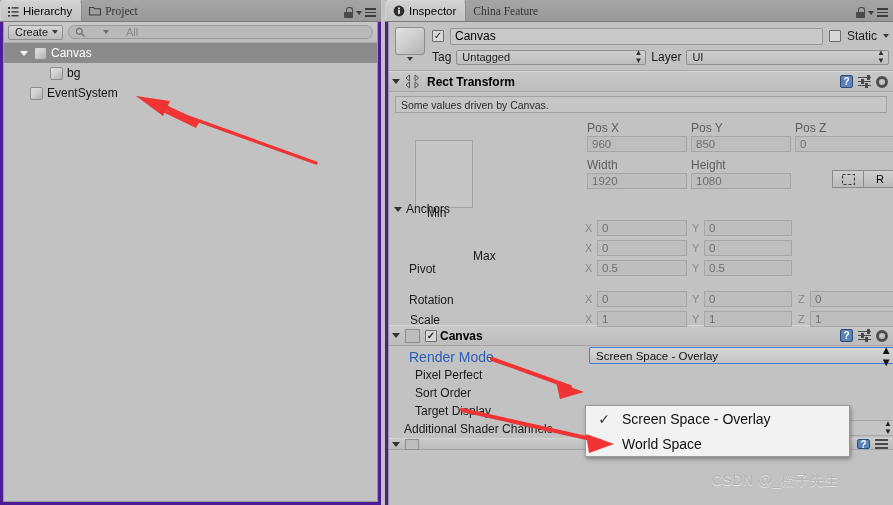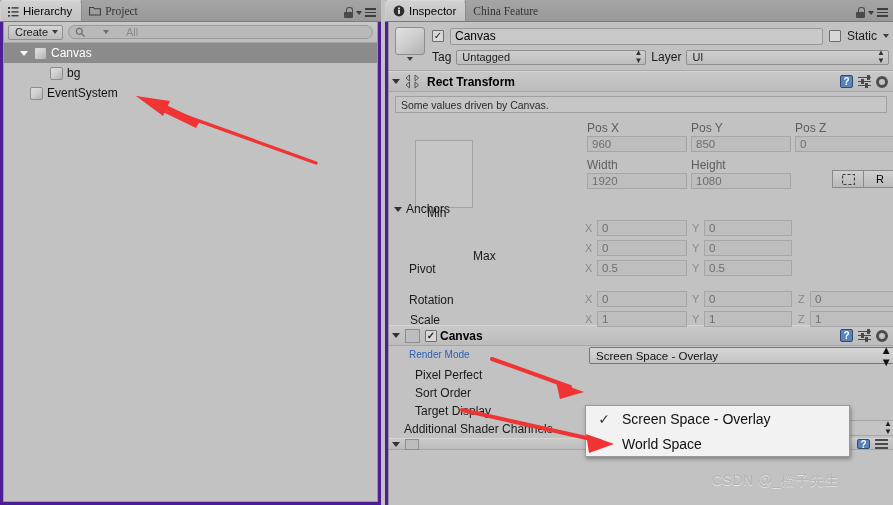--- a/index.html
+++ b/index.html
@@ -484,21 +484,21 @@
               <span></span>
               <b style="left:9px;top:-1px"></b>
               <b style="left:3px;top:3px"></b>
               <b style="left:7px;top:7px"></b>
             </span>
           <span class="gear"></span>
         </span>
       </div>
 
       <div style="position:relative;height:92px;">
-        <div class="row-abs" style="left:20px;top:3px;font-size:10px;color:#2b5fb8;">Render Mode</div>
+        <div class="row-abs" style="left:20px;top:3px;font-size:14px;color:#2b5fb8;">Render Mode</div>
         <div class="rm-field" style="position:absolute;left:200px;top:1px;width:308px;">
           <span>Screen Space - Overlay</span>
           <span class="arrows" style="margin-left:auto;">▲<br>▼</span>
         </div>
 
         <div class="row-abs lbl-dark" style="left:26px;top:22px;">Pixel Perfect</div>
         <div class="row-abs lbl-dark" style="left:26px;top:40px;">Sort Order</div>
         <div class="row-abs lbl-dark" style="left:26px;top:58px;">Target Display</div>
         <div class="row-abs lbl-dark" style="left:15px;top:76px;">Additional Shader Channels</div>
 

